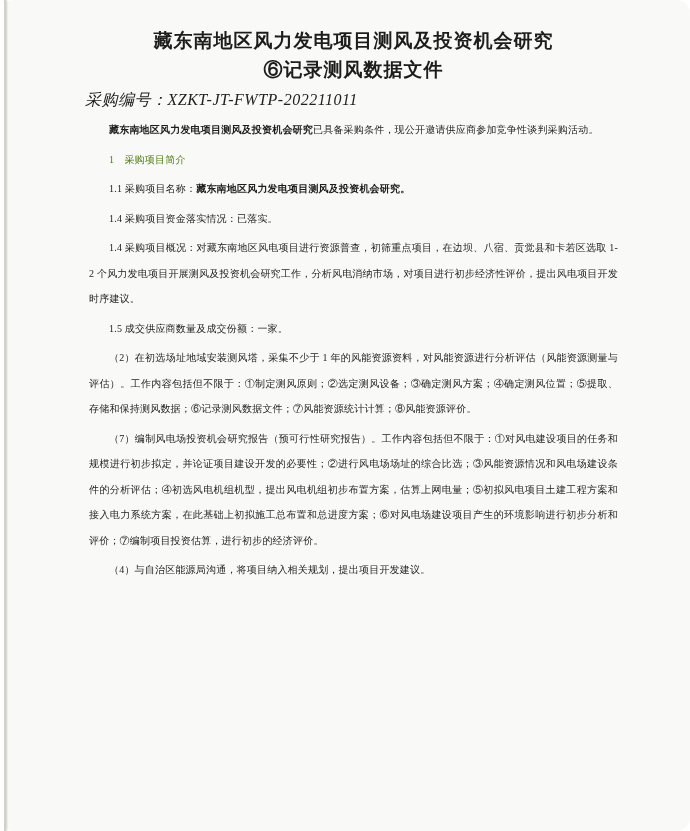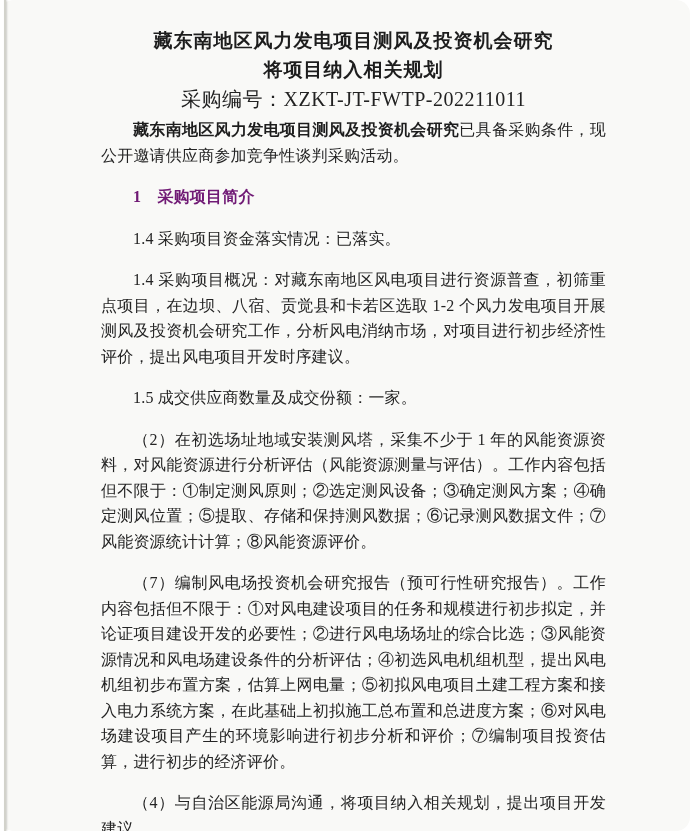--- a/index.html
+++ b/index.html
@@ -47,64 +47,65 @@
     margin: 0;
     font-size: 19px;
     font-weight: 700;
     line-height: 29px;
     text-align: center;
     letter-spacing: 1px;
     color: #1d1d1d;
   }
   .ref {
     margin: 4px 0 0 0;
-    font-size: 20px;
+    font-size: 16px;
     line-height: 23px;
-    text-align: center;
     color: #222222;
     letter-spacing: 0.5px;
+    font-style: italic;
   }
   .para, .heading {
-    margin: 16px;
-    font-size: 16px;
+    margin: 4px;
+    font-size: 10px;
     line-height: 25.5px;
     text-align: justify;
     text-indent: 2em;
     color: #242424;
     letter-spacing: 0.2px;
   }
   .para.first {
     margin-top: 6px;
   }
   .heading {
-    font-weight: 700;
-    color: #701a75;
+    font-weight: 400;
+    color: #4d7c0f;
   }
   .bold {
     font-weight: 700;
     color: #1d1d1d;
   }
 </style>
 </head>
 <body>
 
 <div class="page">
   <div class="scan-edge"></div>
   <div class="scan-edge-line"></div>
 
   <div class="content">
     <h1 class="title">藏东南地区风力发电项目测风及投资机会研究</h1>
-    <h1 class="title">将项目纳入相关规划</h1>
+    <h1 class="title">⑥记录测风数据文件</h1>
 
     <div class="ref"><span>采购编号：</span><span>XZKT-JT-FWTP-202211011</span></div>
 
     <p class="para first"><span class="bold">藏东南地区风力发电项目测风及投资机会研究</span><span>已具备采购条件，现公开邀请供应商参加竞争性谈判采购活动。</span></p>
 
     <h2 class="heading">1　采购项目简介</h2>
 
+    <p class="para"><span>1.1 采购项目名称：</span><span class="bold">藏东南地区风力发电项目测风及投资机会研究。</span></p>
     <p class="para">1.4 采购项目资金落实情况：已落实。</p>
     <p class="para">1.4 采购项目概况：对藏东南地区风电项目进行资源普查，初筛重点项目，在边坝、八宿、贡觉县和卡若区选取 1-2 个风力发电项目开展测风及投资机会研究工作，分析风电消纳市场，对项目进行初步经济性评价，提出风电项目开发时序建议。</p>
     <p class="para">1.5 成交供应商数量及成交份额：一家。</p>
 
 
     <p class="para">（2）在初选场址地域安装测风塔，采集不少于 1 年的风能资源资料，对风能资源进行分析评估（风能资源测量与评估）。工作内容包括但不限于：①制定测风原则；②选定测风设备；③确定测风方案；④确定测风位置；⑤提取、存储和保持测风数据；⑥记录测风数据文件；⑦风能资源统计计算；⑧风能资源评价。</p>
     <p class="para">（7）编制风电场投资机会研究报告（预可行性研究报告）。工作内容包括但不限于：①对风电建设项目的任务和规模进行初步拟定，并论证项目建设开发的必要性；②进行风电场场址的综合比选；③风能资源情况和风电场建设条件的分析评估；④初选风电机组机型，提出风电机组初步布置方案，估算上网电量；⑤初拟风电项目土建工程方案和接入电力系统方案，在此基础上初拟施工总布置和总进度方案；⑥对风电场建设项目产生的环境影响进行初步分析和评价；⑦编制项目投资估算，进行初步的经济评价。</p>
     <p class="para">（4）与自治区能源局沟通，将项目纳入相关规划，提出项目开发建议。</p>
 
   </div>

